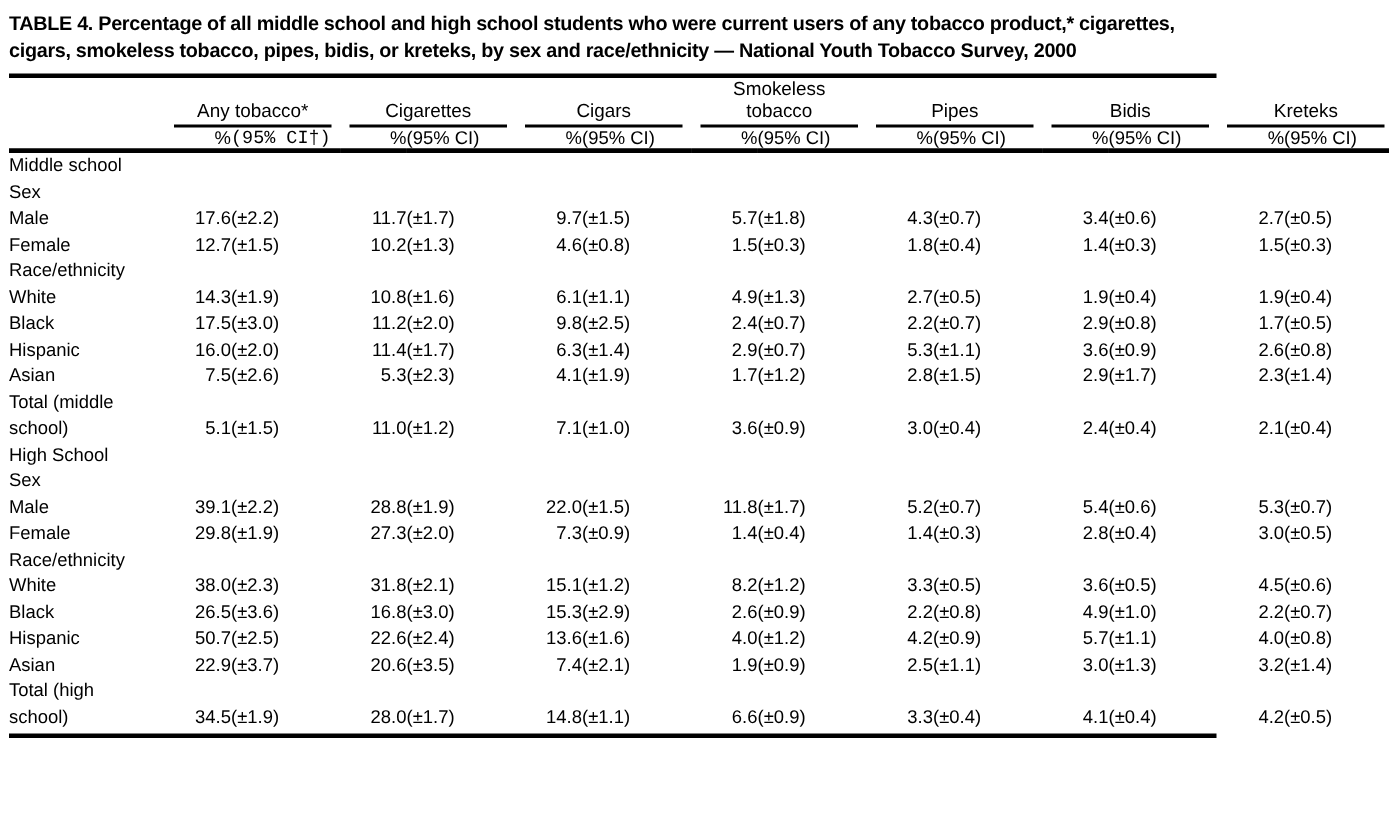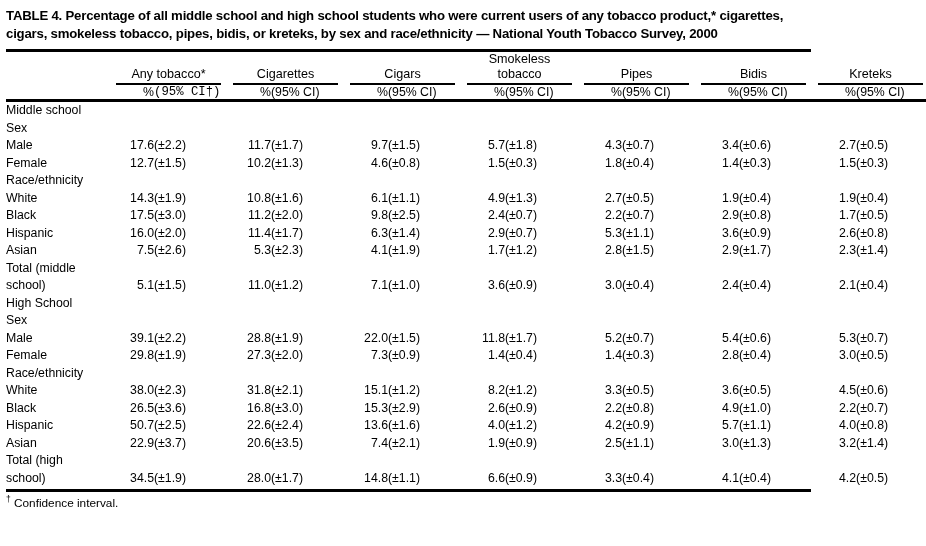--- a/index.html
+++ b/index.html
@@ -584,16 +584,15 @@
           <td class="cell-ci b" style="padding-bottom: 2px;">(±0.4)</td>
           <td class="cell-pct b" style="padding-bottom: 2px;">4.2</td>
           <td class="cell-ci b" style="padding-bottom: 2px;">(±0.5)</td>
         </tr>
       </tbody>
   </table>
 
   <div class="rule-thick-2"></div>
 
   <div class="footnotes">
-    <div class="fn"><span><sup>†</sup>&nbsp;</span><span>Confidence interval.</span></div>
   </div>
 
 </div>
 
 </body></html>

